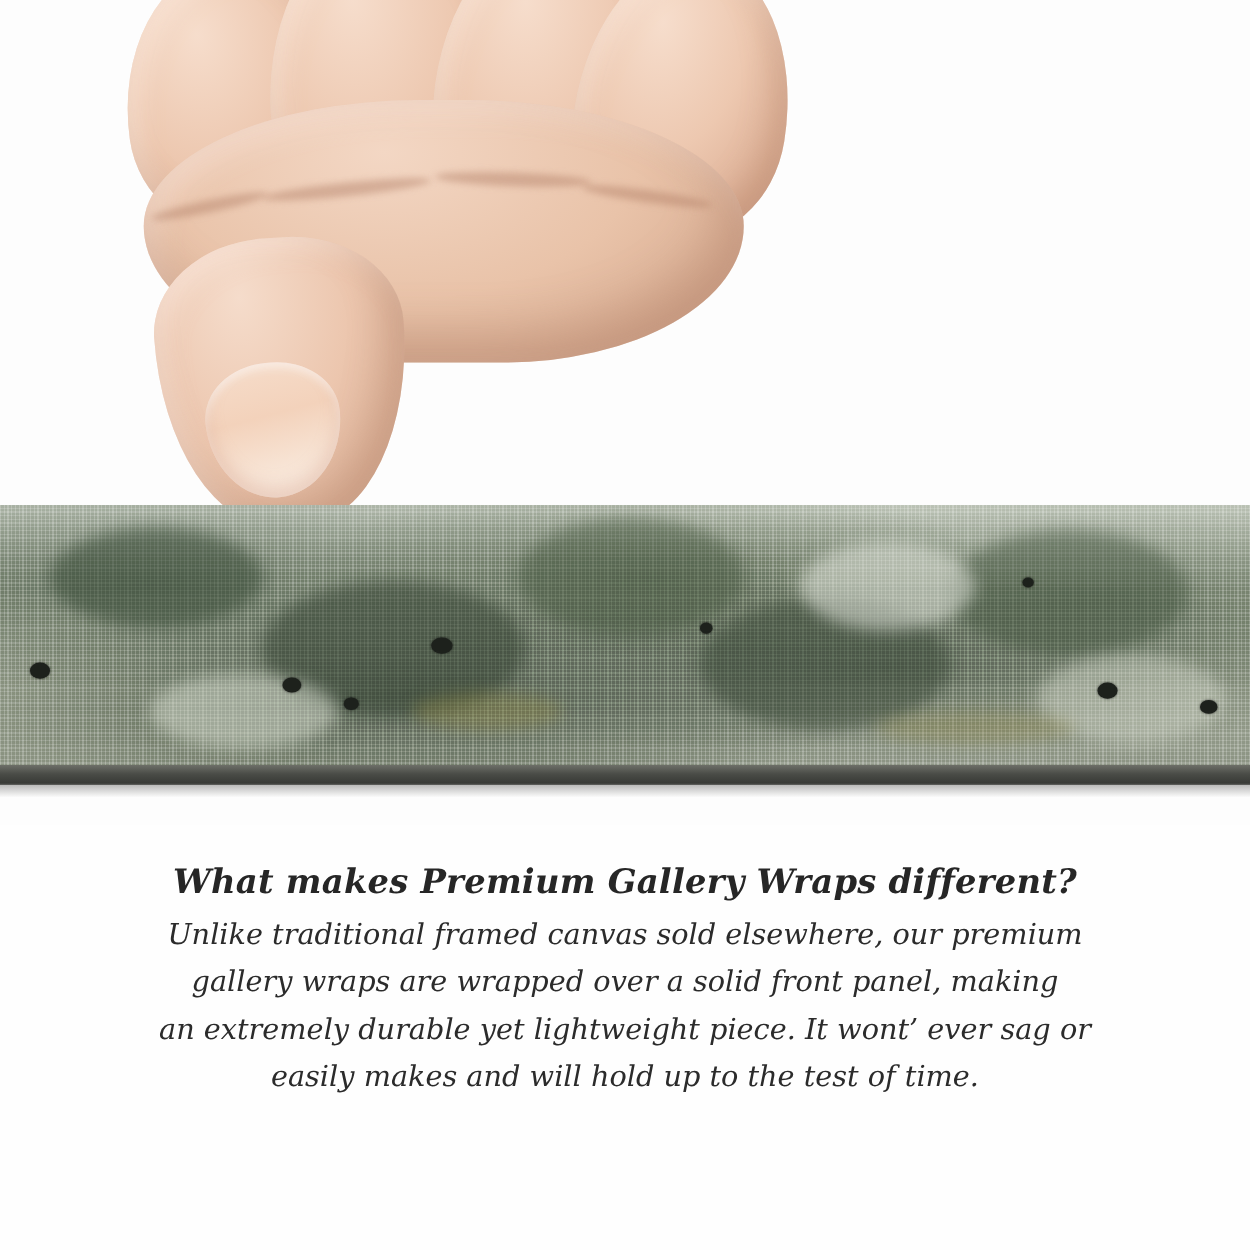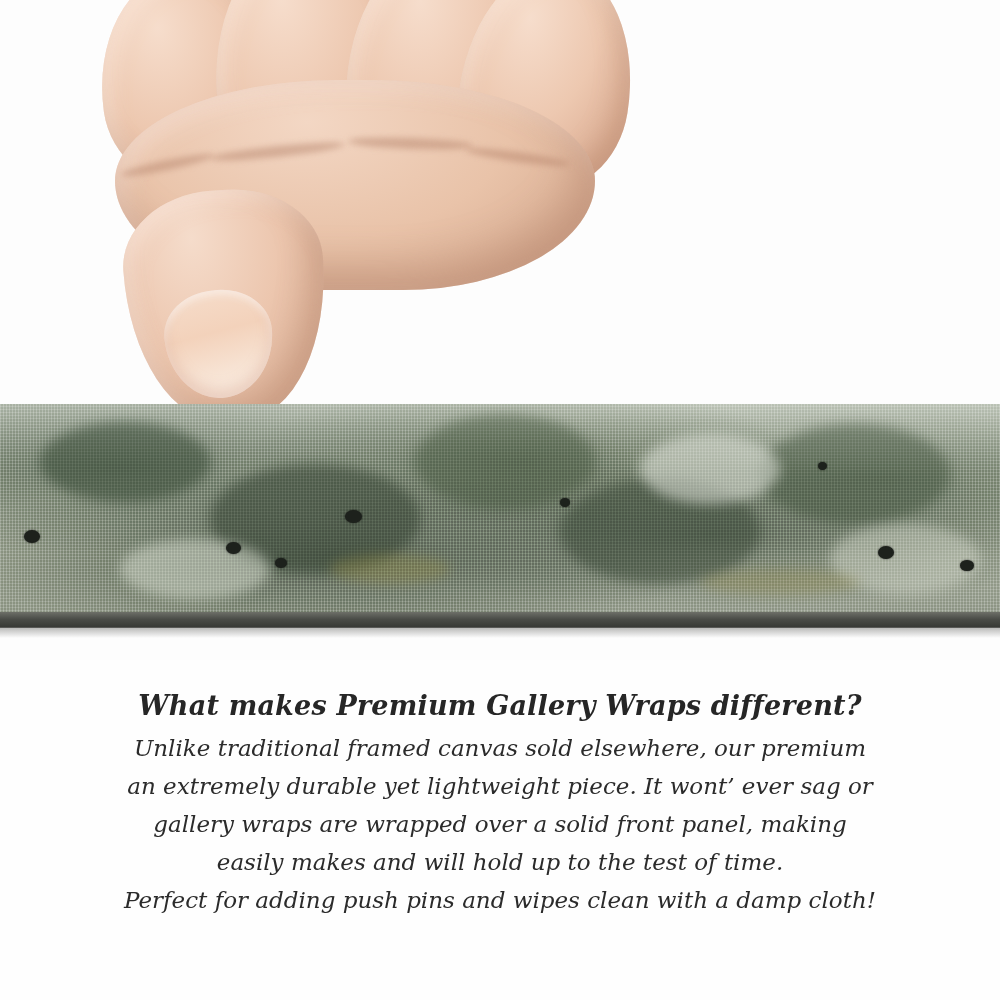--- a/index.html
+++ b/index.html
@@ -238,20 +238,19 @@
       <div class="strip-edge"></div>
       <div class="strip-shadow"></div>
     </div>
 
   </div>
 
   <div class="caption">
     <div class="caption-heading">What makes Premium Gallery Wraps different?</div>
     <div class="caption-body">
       <span class="caption-line">Unlike traditional framed canvas sold elsewhere, our premium</span>
+      <span class="caption-line">gallery wraps are wrapped over a solid front panel, making</span>
       <span class="caption-line">an extremely durable yet lightweight piece. It wont’ ever sag or</span>
-      <span class="caption-line">gallery wraps are wrapped over a solid front panel, making</span>
       <span class="caption-line">easily makes and will hold up to the test of time.</span>
-      <span class="caption-line">Perfect for adding push pins and wipes clean with a damp cloth!</span>
     </div>
   </div>
 
 </div>
 
 </body></html>

